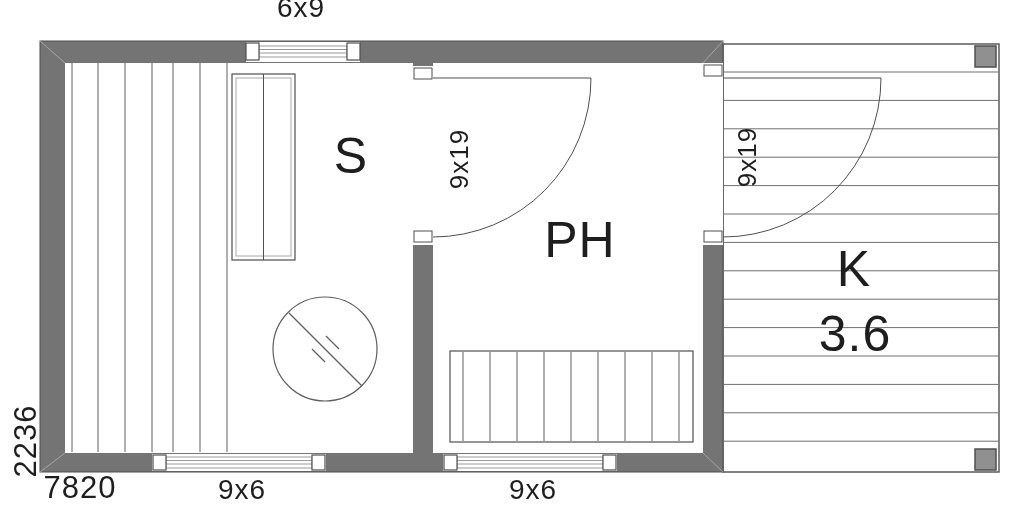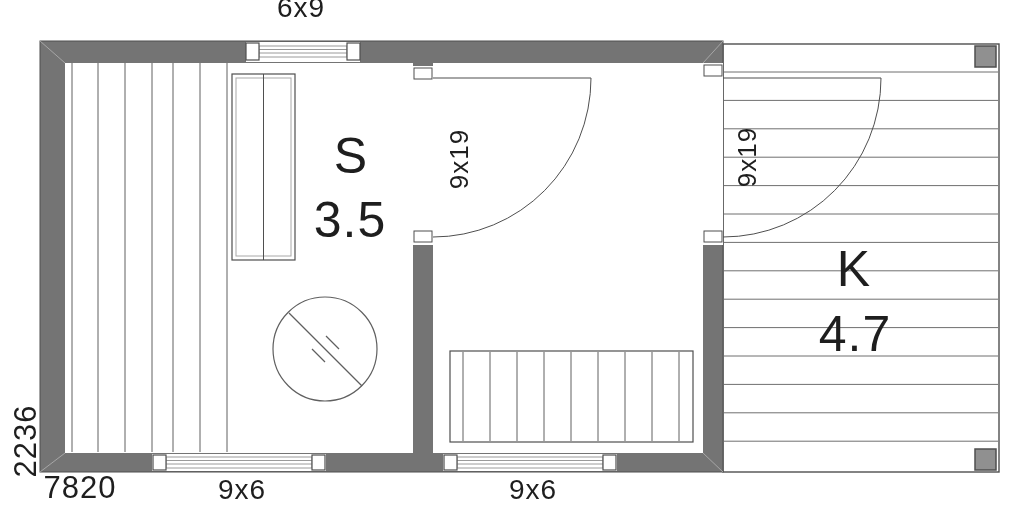--- a/index.html
+++ b/index.html
@@ -127,25 +127,25 @@
     <g>
       <rect x="703" y="63" width="20" height="182" fill="#ffffff"></rect>
       <rect x="704" y="65" width="18" height="11" fill="#ffffff" stroke="#4f4f4f" stroke-width="1"></rect>
       <rect x="704" y="231" width="18" height="11" fill="#ffffff" stroke="#4f4f4f" stroke-width="1"></rect>
       <line x1="723" y1="78" x2="881" y2="78" stroke="#4f4f4f" stroke-width="1.2"></line>
       <path d="M 881 78 A 158 159 0 0 1 723 237" fill="none" stroke="#4f4f4f" stroke-width="1"></path>
     </g>
   </svg>
 
   <div class="lbl room-code" style="left:351px;top:156px;">S</div>
-  <div class="lbl room-area" style="left:350px;top:220px;">3.5</div>
 
+  <div class="lbl room-code" style="left:580px;top:240px;">PH</div>
 
   <div class="lbl room-code" style="left:854px;top:269px;">K</div>
-  <div class="lbl room-area" style="left:855px;top:334px;">4.7</div>
+  <div class="lbl room-area" style="left:855px;top:334px;">3.6</div>
 
   <div class="lbl win-lbl" style="left:301px;top:8px;">6x9</div>
   <div class="lbl win-lbl" style="left:242px;top:490px;">9x6</div>
   <div class="lbl win-lbl" style="left:533px;top:490px;">9x6</div>
 
   <div class="lbl door-lbl rot" style="left:459px;top:159px;">9x19</div>
   <div class="lbl door-lbl rot" style="left:747px;top:157px;">9x19</div>
 
   <div class="lbl dim-lbl rot" style="left:26px;top:441px;">2236</div>
   <div class="lbl dim-lbl" style="left:80px;top:488px;">7820</div>

